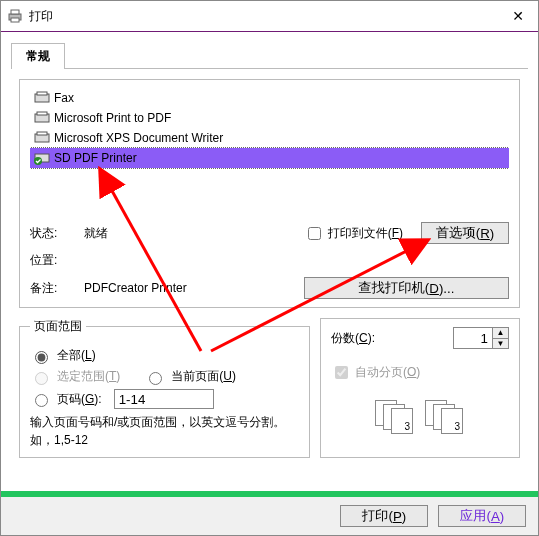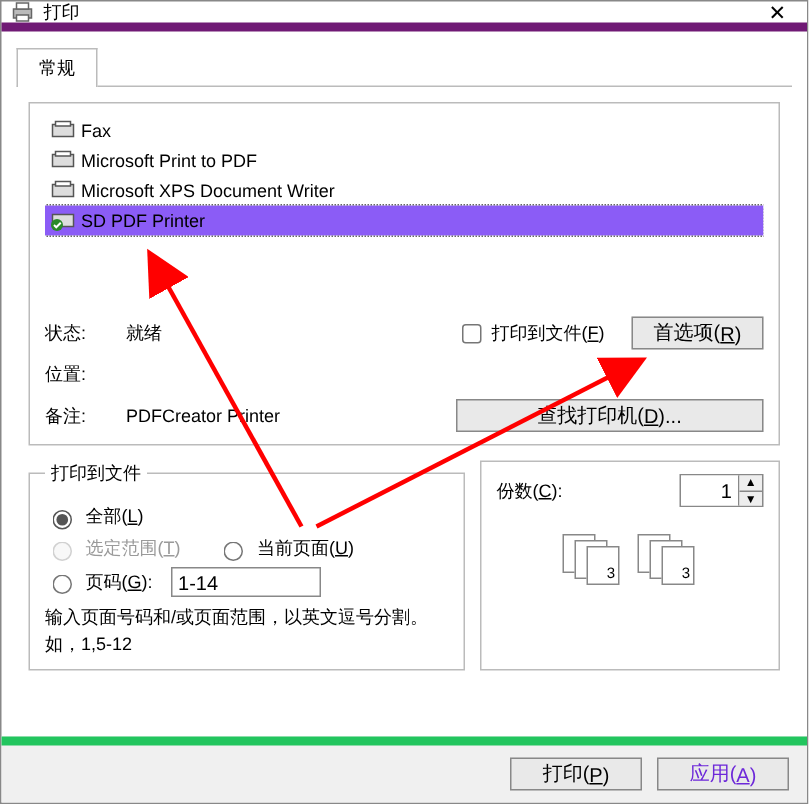--- a/index.html
+++ b/index.html
@@ -6,26 +6,26 @@
   body {
     margin: 0;
     font-family: "Microsoft YaHei", "SimSun", Arial, sans-serif;
     font-size: 12px;
     background: #fff;
     width: 539px;
     height: 536px;
     overflow: hidden;
   }
   .window { width: 539px; height: 536px; border: 1px solid #888; background: #fff; position: relative; }
-  .titlebar { height: 20px; display: flex; align-items: center; padding: 0 6px; border-bottom: 6px solid #701a75; }
+  .titlebar { height: 31px; display: flex; align-items: center; padding: 0 6px; border-bottom: 1px solid #701a75; }
   .titlebar .icon { width: 16px; height: 16px; margin-right: 6px; }
   .titlebar .title { flex: 1; }
   .titlebar .close { font-size: 14px; padding: 0 8px; cursor: default; }
   .client { padding: 6px 10px 8px 10px; }
-  .tabstrip { display: flex; border-bottom: 1px solid #bbb; margin-top: 4px; }
+  .tabstrip { display: flex; border-bottom: 1px solid #bbb; margin-top: 4px; font-weight: bold; }
   .tab { padding: 4px 14px; border: 1px solid #bbb; border-bottom: none; background: #fff; margin-right: 2px; position: relative; top: 1px; }
   .tabpanel { border: none; padding: 10px 8px 4px 8px; }
   fieldset { border: 1px solid #bbb; margin: 0 0 10px 0; padding: 8px 10px 8px 10px; }
   legend { padding: 0 4px; }
   .printer-list { border: none; height: 130px; overflow: auto; background: #fff; }
   .printer-item { display: flex; align-items: center; height: 20px; padding: 0 4px; gap: 4px; }
   .printer-item.selected { background: #8b5cf6; outline: 1px dotted #666; }
   .pi-icon { width: 16px; height: 14px; display: inline-flex; align-items: center; justify-content: center; }
   .status-grid { display: grid; grid-template-columns: 48px 1fr auto; column-gap: 6px; row-gap: 8px; align-items: center; margin-top: 4px; }
   .chk { display: flex; align-items: center; gap: 4px; }
@@ -144,21 +144,21 @@
           <button class="btn">
               <span>查找打印机(</span>
               <span class="u">D</span>
               <span>)...</span>
             </button>
         </div>
       </fieldset>
 
       <div class="row2">
         <fieldset>
-          <legend>打印到文件</legend>
+          <legend>页面范围</legend>
 
           <div class="radio-row">
             <input type="radio" name="pr" checked="" style="">
             <span><span>全部(</span><span class="u">L</span><span>)</span></span>
           </div>
 
           <div class="radio-row disabled" style="gap:24px">
             <span style="display:flex;align-items:center;gap:6px">
               <input type="radio" name="pr" disabled="" style="">
               <span><span>选定范围(</span><span class="u">T</span><span>)</span></span>
@@ -187,20 +187,24 @@
             <span style="flex:1"></span>
             <span class="spin">
               <input value="1" style="">
               <span class="arrows">
                 <span class="ar">▲</span>
                 <span class="ar">▼</span>
               </span>
             </span>
           </div>
 
+          <label class="chk disabled" style="margin-top:14px">
+            <input type="checkbox" checked="" disabled="" style="">
+            <span><span>自动分页(</span><span class="u">O</span><span>)</span></span>
+          </label>
 
           <div class="collate-graphic">
             <div class="stack">
               <div class="pg" style="left:0;top:0">1</div>
               <div class="pg" style="left:8px;top:4px">2</div>
               <div class="pg" style="left:16px;top:8px">3</div>
             </div>
             <div class="stack">
               <div class="pg" style="left:0;top:0">1</div>
               <div class="pg" style="left:8px;top:4px">2</div>

